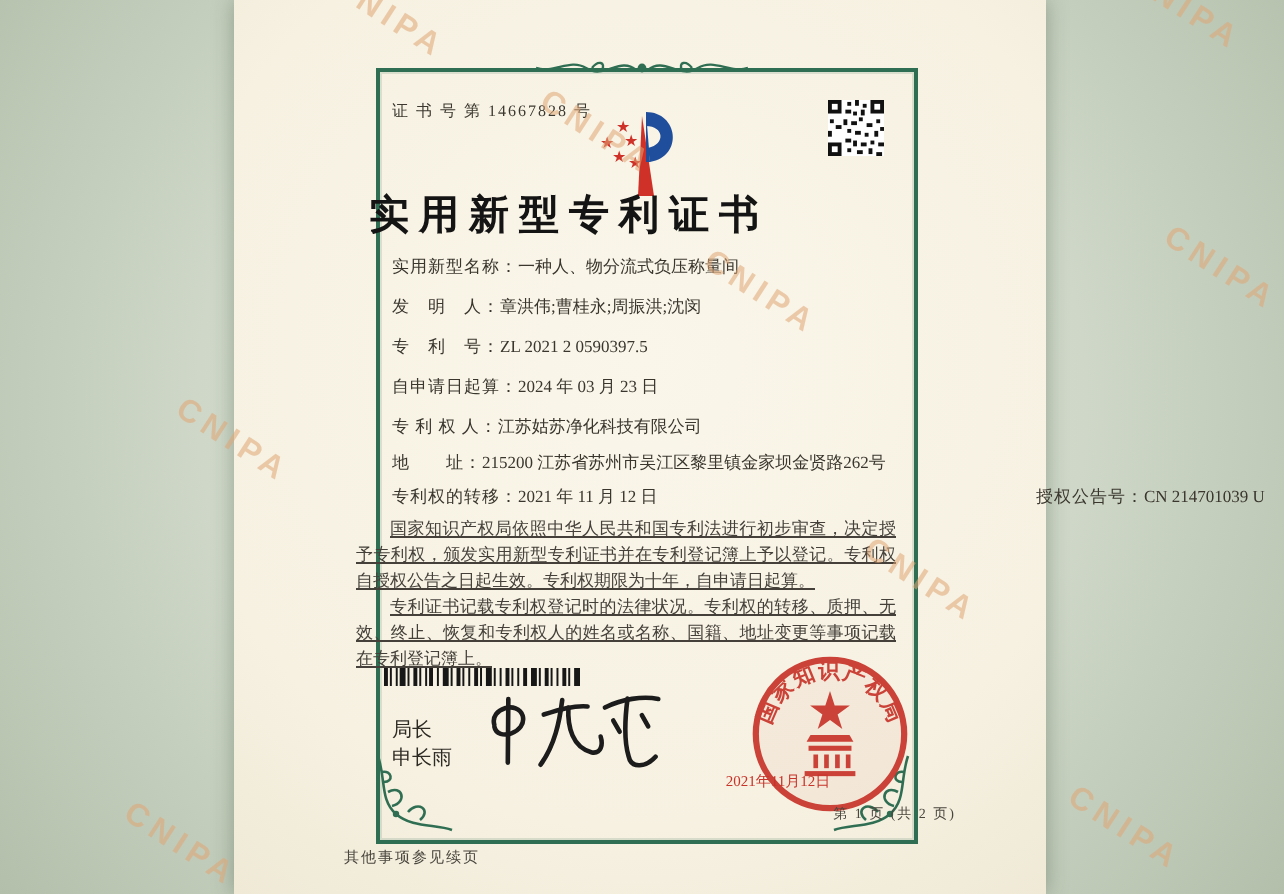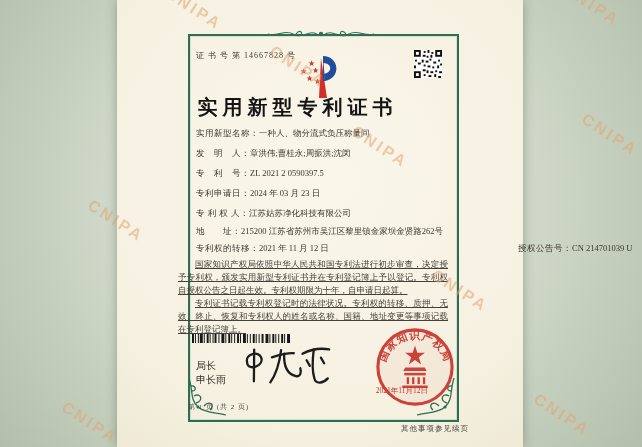--- a/index.html
+++ b/index.html
@@ -15,38 +15,38 @@
   }
   .border-frame{
     position:absolute; left:188px; top:34px; width:267px; height:384px;
     border:2px solid #2f6e52;
     box-shadow:inset 0 0 0 1px rgba(47,110,82,.15);
   }
   .cert-no{position:absolute; left:196px; top:50px; font-size:8px; color:#3c382f; letter-spacing:1px; white-space:nowrap;}
   .qr{position:absolute; left:414px; top:50px; width:28px; height:28px;}
   .logo{position:absolute; left:294px; top:54px; width:54px; height:46px;}
   .title{
-    position:absolute; left:189px; top:94px; width:217px; text-align:center;
+    position:absolute; left:176px; top:94px; width:217px; text-align:center;
     font-size:20px; font-weight:700; color:#141414; letter-spacing:5px; white-space:nowrap;
   }
   .field-row{position:absolute; left:196px; font-size:8.5px; color:#3a362e; white-space:nowrap;}
   .field-row .lbl{letter-spacing:.5px;}
   .grant-col2{position:absolute; left:322px; top:0;}
   .legal{
     position:absolute; left:178px; top:258px; width:270px;
     font-size:8.5px; line-height:13px; color:#45403a; text-align:justify;text-decoration:underline;
   }
   .legal p{margin:0; text-indent:2em;}
   .barcode{position:absolute; left:192px; top:334px; width:98px; height:9px;}
   .director{position:absolute; left:196px; top:359px; font-size:10px; color:#2e2a24; line-height:14px;}
   .signature{position:absolute; left:238px; top:344px; width:96px; height:52px; transform:rotate(-3deg);}
   .seal{position:absolute; left:374px; top:326px; width:82px; height:82px; opacity:.92;}
-  .seal-date{position:absolute; left:350px; top:386px; width:78px; text-align:right; font-size:7.5px; color:#c8342a; white-space:nowrap;}
-  .page-no{position:absolute; left:188px; top:402px; width:290px; text-align:left; font-size:7px; color:#4a463e; letter-spacing:1px;}
-  .foot-note{position:absolute; left:202px; top:424px; width:267px; text-align:right; font-size:7.5px; color:#4a463e; letter-spacing:1px;}
+  .seal-date{position:absolute; left:350px; top:386px; width:78px; text-align:center; font-size:7.5px; color:#c8342a; white-space:nowrap;}
+  .page-no{position:absolute; left:188px; top:402px; width:290px; text-align:right; font-size:7px; color:#4a463e; letter-spacing:1px;}
+  .foot-note{position:absolute; left:172px; top:424px; width:267px; text-align:left; font-size:7.5px; color:#4a463e; letter-spacing:1px;}
   .wm{
     position:absolute; font-family:"Liberation Sans","DejaVu Sans",sans-serif;
     font-size:16px; font-weight:700; letter-spacing:3px; color:rgba(224,166,116,.55);
     transform:rotate(33deg); white-space:nowrap; pointer-events:none;
   }
   .ornament-top{position:absolute; left:266px; top:27px; width:110px; height:15px;}
   .corner-bl{position:absolute; left:186px; top:376px; width:42px; height:42px;}
   .corner-br{position:absolute; left:415px; top:376px; width:42px; height:42px; transform:scaleX(-1);}
 </style>
 </head>
@@ -147,21 +147,21 @@
   <div class="field-row" style="top:128px">
     <span class="lbl">实用新型名称：</span><span>一种人、物分流式负压称量间</span>
   </div>
   <div class="field-row" style="top:148px">
     <span class="lbl">发　明　人：</span><span>章洪伟;曹桂永;周振洪;沈闵</span>
   </div>
   <div class="field-row" style="top:168px">
     <span class="lbl">专　利　号：</span><span>ZL 2021 2 0590397.5</span>
   </div>
   <div class="field-row" style="top:188px">
-    <span class="lbl">专利申请日：</span><span>2024 年 03 月 23 日</span>
+    <span class="lbl">自申请日起算：</span><span>2024 年 03 月 23 日</span>
   </div>
   <div class="field-row" style="top:208px">
     <span class="lbl">专 利 权 人：</span><span>江苏姑苏净化科技有限公司</span>
   </div>
   <div class="field-row" style="top:226px">
     <span class="lbl">地　　址：</span><span>215200 江苏省苏州市吴江区黎里镇金家坝金贤路262号</span>
   </div>
   <div class="field-row" style="top:243px">
     <span class="lbl">专利权的转移：</span><span>2021 年 11 月 12 日</span>
     <span class="grant-col2"><span class="lbl">授权公告号：</span><span>CN 214701039 U</span></span>

